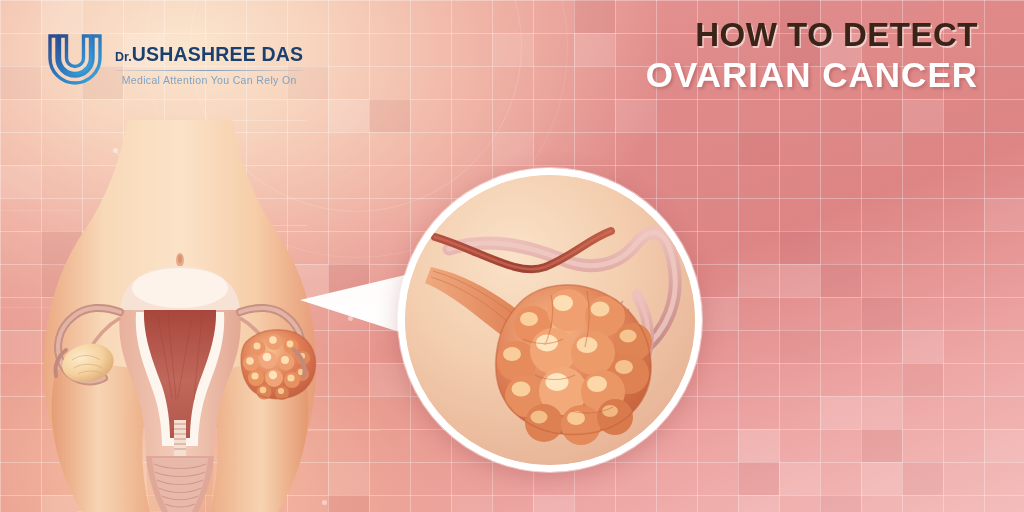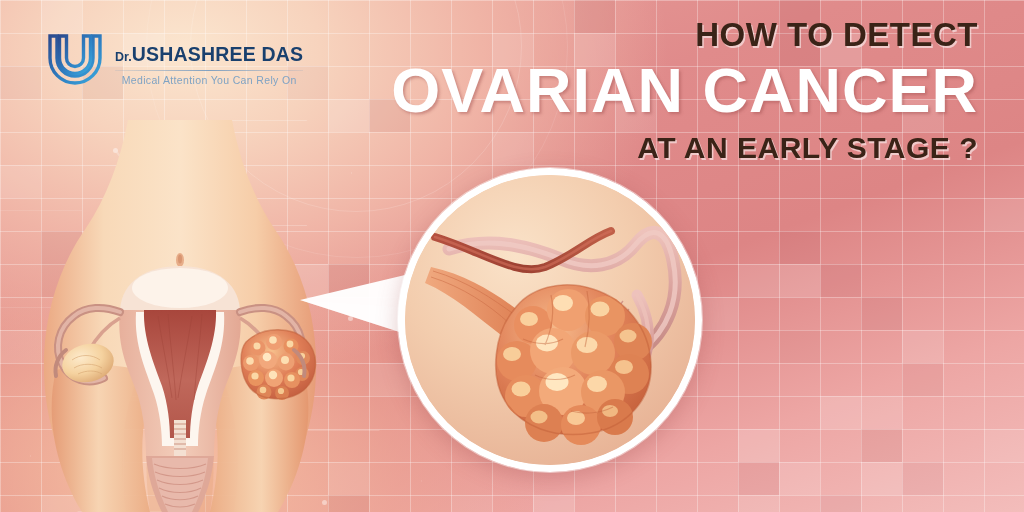--- a/index.html
+++ b/index.html
@@ -72,21 +72,21 @@
   .lt-row3{font-size:10.5px;font-weight:400;color:#7fa3c4;text-align:center;letter-spacing:.35px;white-space:nowrap;}
 
   
   .headline{position:absolute;right:46px;top:18px;text-align:right;}
   .hl1{
     font-size:33px;font-weight:700;color:#3a2317;letter-spacing:.5px;
     text-shadow:1.5px 1.5px 0 rgba(255,255,255,.55);
     line-height:1.05;white-space:nowrap;
   }
   .hl2{
-    font-size:63px;font-weight:700;color:#ffffff;letter-spacing:1px;
+    font-size:35px;font-weight:700;color:#ffffff;letter-spacing:1px;
     line-height:1.12;margin-top:2px;white-space:nowrap;
     text-shadow:2px 2px 3px rgba(160,80,80,.45);
   }
   .hl3{
     font-size:30px;font-weight:700;color:#3a2317;letter-spacing:.5px;
     line-height:1.15;margin-top:6px;white-space:nowrap;
     text-shadow:1.5px 1.5px 0 rgba(255,255,255,.55);
   }
 </style>
 </head>
@@ -491,16 +491,15 @@
     <div class="logo-text">
       <div class="lt-row1"><span class="dr">Dr.</span><span>USHASHREE DAS</span></div>
       <div class="lt-rule"></div>
       <div class="lt-row3">Medical Attention You Can Rely On</div>
     </div>
   </div>
 
   <div class="headline">
     <div class="hl1">HOW TO DETECT</div>
     <div class="hl2">OVARIAN CANCER</div>
-    <div class="hl3">AT AN EARLY STAGE ?</div>
   </div>
 
 </div>
 
 </body></html>

